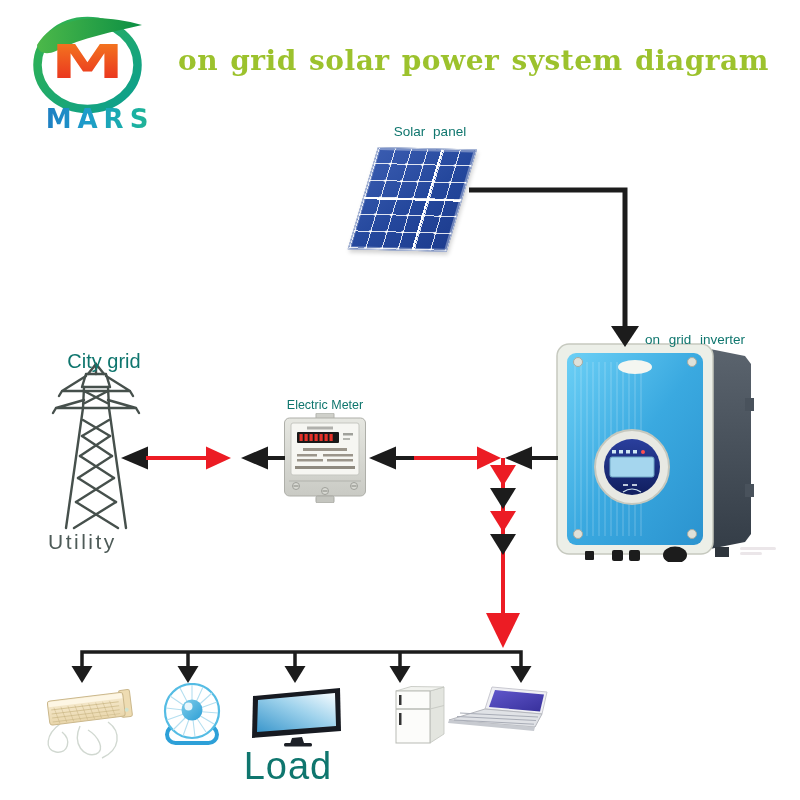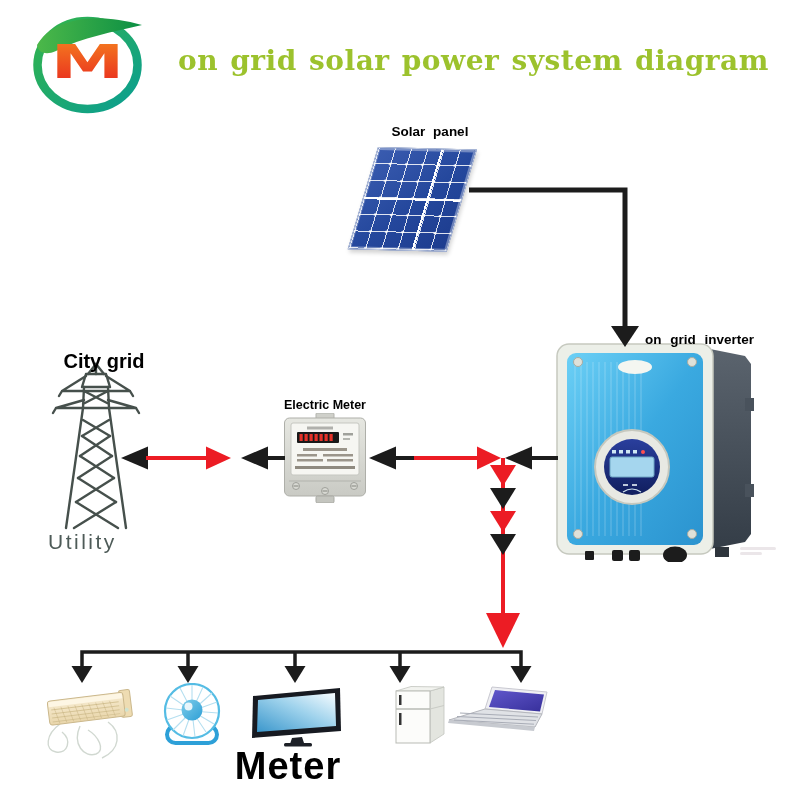--- a/index.html
+++ b/index.html
@@ -1,19 +1,19 @@
 <!DOCTYPE html>
 <html><head>
 <meta charset="utf-8">
 <style>
   html,body{margin:0;padding:0;background:#fff;}
   .stage{position:relative;width:800px;height:800px;background:#ffffff;overflow:hidden;
          font-family:"Liberation Sans",sans-serif;}
   .abs{position:absolute;}
-  .lbl{position:absolute;color:#000000;font-weight:bold;white-space:nowrap;}
+  .lbl{position:absolute;color:#0f766e;font-weight:normal;white-space:nowrap;}
 
   
   .title{left:178px;top:44px;width:534px;text-align:center;font-family:"DejaVu Serif",serif;
          font-weight:bold;font-size:28px;color:#9cc22d;letter-spacing:.5px;word-spacing:2px;}
   .brand{left:26px;top:104px;width:148px;text-align:center;font-size:26px;font-weight:800;
          letter-spacing:6px;color:#1e8fc0;font-family:"DejaVu Sans",sans-serif;}
   @supports (-webkit-background-clip: text) {
     .brand{background:linear-gradient(90deg,#1d6fbd 0%,#1e9ccb 40%,#19b0a4 72%,#31b77e 100%);
            -webkit-background-clip:text;-webkit-text-fill-color:transparent;}
   }
@@ -63,20 +63,21 @@
       </linearGradient>
       <linearGradient id="mGrad" x1="0" y1="0" x2="0" y2="1">
         <stop offset="0" stop-color="#f5821f"></stop>
           <stop offset="1" stop-color="#e8251f"></stop>
       </linearGradient>
     </defs>
     <ellipse cx="63.5" cy="53" rx="50" ry="44" fill="none" stroke="url(#ringGrad)" stroke-width="8.5"></ellipse>
     <path d="M13,33 C28,7 70,-1 118,13 C90,20 58,25 32,39 C21,44 14,40 13,33 Z" fill="url(#leafGrad)"></path>
     <text x="63.5" y="66" text-anchor="middle" font-size="46" font-weight="bold" font-family="'DejaVu Sans',sans-serif" fill="url(#mGrad)" textLength="74" lengthAdjust="spacingAndGlyphs">M</text>
   </svg>
+  <div class="abs lbl brand">MARS</div>
 
   <div class="abs lbl title">on grid solar power system diagram</div>
 
   <div class="abs solar-panel"></div>
 
   <svg class="abs" style="left:46px;top:360px" width="120" height="172" viewBox="0 0 120 172">
     <g fill="none" stroke="#46504c" stroke-width="2.4" stroke-linecap="round">
       <path d="M50,4 V14 M42,14 L50,4 L58,14"></path>
       <path d="M40,14 H60 M38,27 H62 M40,14 L36,27 M60,14 L64,27"></path>
       <path d="M16,31 H84 M16,31 L40,16 M84,31 L60,16 M16,31 l-3,5 M84,31 l3,5"></path>
@@ -305,15 +306,15 @@
         <polygon points="521,683 510.5,666 531.5,666"></polygon>
       </g>
     </g>
   </svg>
 
   <div class="abs lbl lbl-solar">Solar panel</div>
   <div class="abs lbl lbl-inverter">on grid inverter</div>
   <div class="abs lbl lbl-citygrid">City grid</div>
   <div class="abs lbl lbl-utility">Utility</div>
   <div class="abs lbl lbl-meter">Electric Meter</div>
-  <div class="abs lbl lbl-load">Meter</div>
+  <div class="abs lbl lbl-load">Load</div>
 
 </div>
 
 </body></html>

